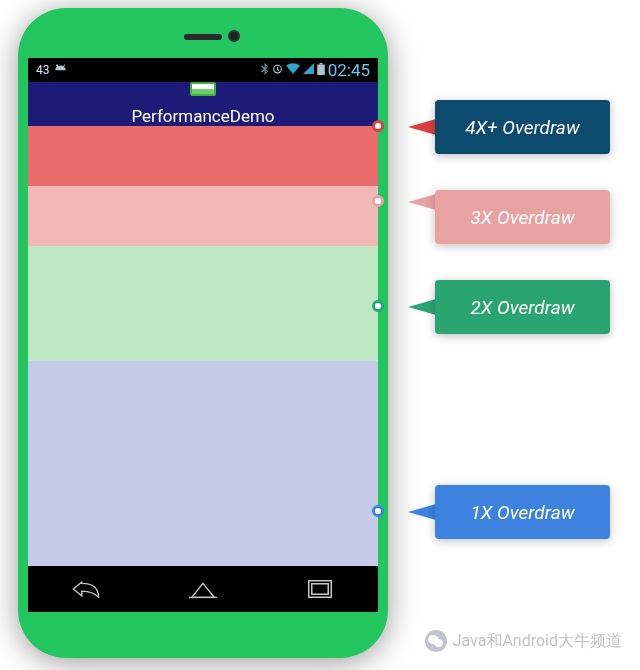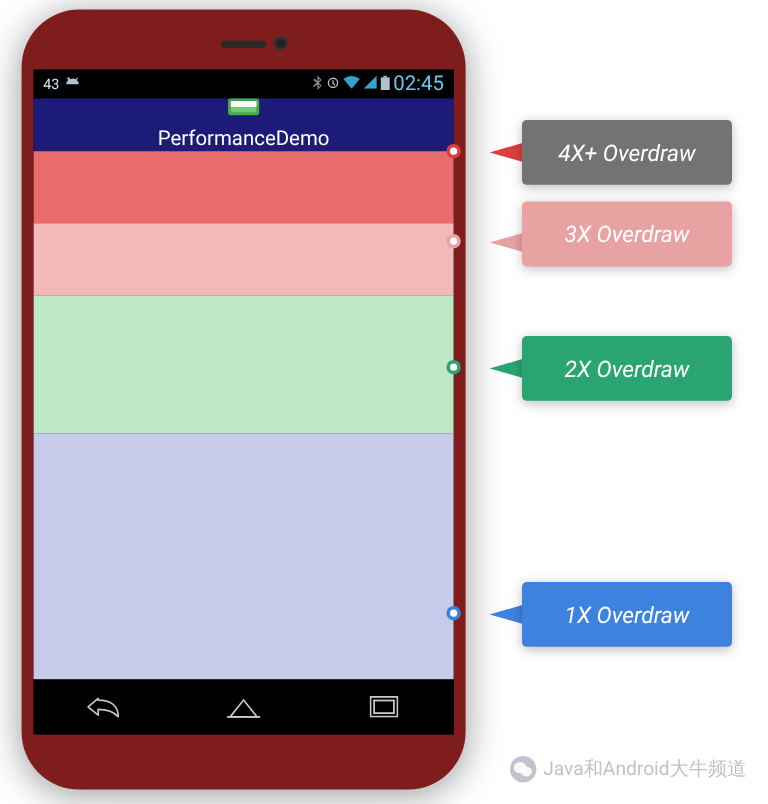--- a/index.html
+++ b/index.html
@@ -9,21 +9,21 @@
       width: 640px;
       height: 670px;
       position: relative;
     }
     .phone {
       position: absolute;
       left: 18px;
       top: 8px;
       width: 370px;
       height: 650px;
-      background: #7f1d1d;
+      background: #22c55e;
       border-radius: 48px;
       box-shadow: 0 4px 30px rgba(0,0,0,0.4);
     }
     .phone-inner {
       position: absolute;
       left: 10px;
       top: 50px;
       width: 350px;
       height: 554px;
       background: #000;
@@ -132,24 +132,24 @@
       border-style: solid;
     }
     .callout-dot {
       position: absolute;
       width: 12px;
       height: 12px;
       border-radius: 50%;
       background: #fff;
       border: 3px solid;
     }
-    .c4x { background: #737373; top: 100px; left: 35px; }
+    .c4x { background: #0c4a6e; top: 100px; left: 35px; }
     .c4x-tail { top: 119px; left: 8px; border-width: 8px 28px 8px 0; border-color: transparent #db3f3e transparent transparent; }
     .c4x-dot { left: -28px; top: 120px; border-color: #db3f3e; }
-    .c3x { background: #e9a2a2; top: 168px; left: 35px; }
+    .c3x { background: #e9a2a2; top: 190px; left: 35px; }
     .c3x-tail { top: 194px; left: 8px; border-width: 8px 28px 8px 0; border-color: transparent #e9a2a2 transparent transparent; }
     .c3x-dot { left: -28px; top: 195px; border-color: #e9a2a2; }
     .c2x { background: #2aa571; top: 280px; left: 35px; }
     .c2x-tail { top: 299px; left: 8px; border-width: 8px 28px 8px 0; border-color: transparent #2aa571 transparent transparent; }
     .c2x-dot { left: -28px; top: 300px; border-color: #2aa571; }
     .c1x { background: #3e82e0; top: 485px; left: 35px; text-align: center; }
     .c1x-tail { top: 504px; left: 8px; border-width: 8px 28px 8px 0; border-color: transparent #3e82e0 transparent transparent; }
     .c1x-dot { left: -28px; top: 505px; border-color: #3e82e0; }
     .watermark {
       position: absolute;

